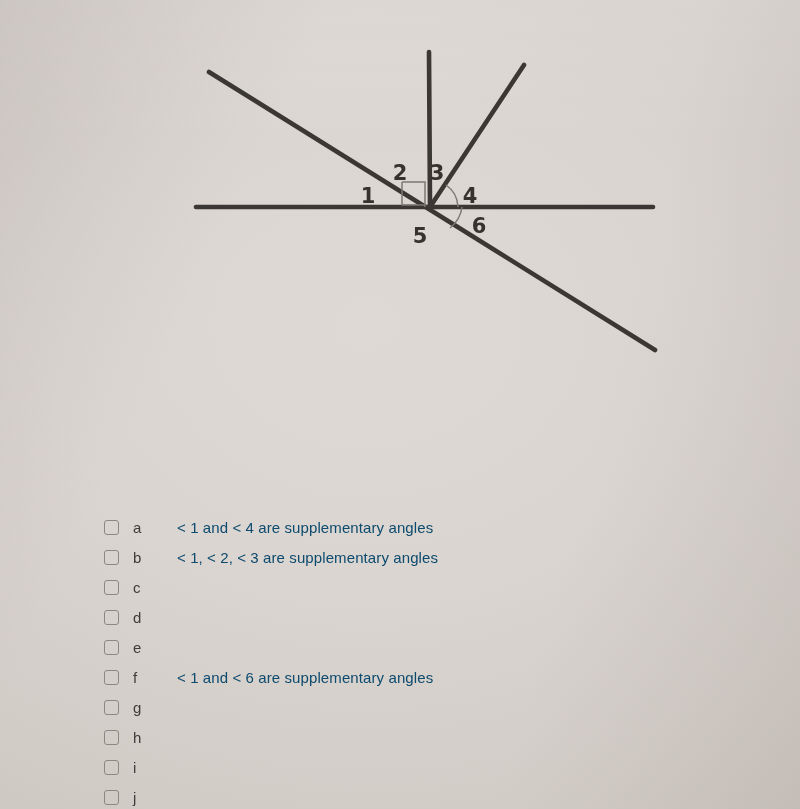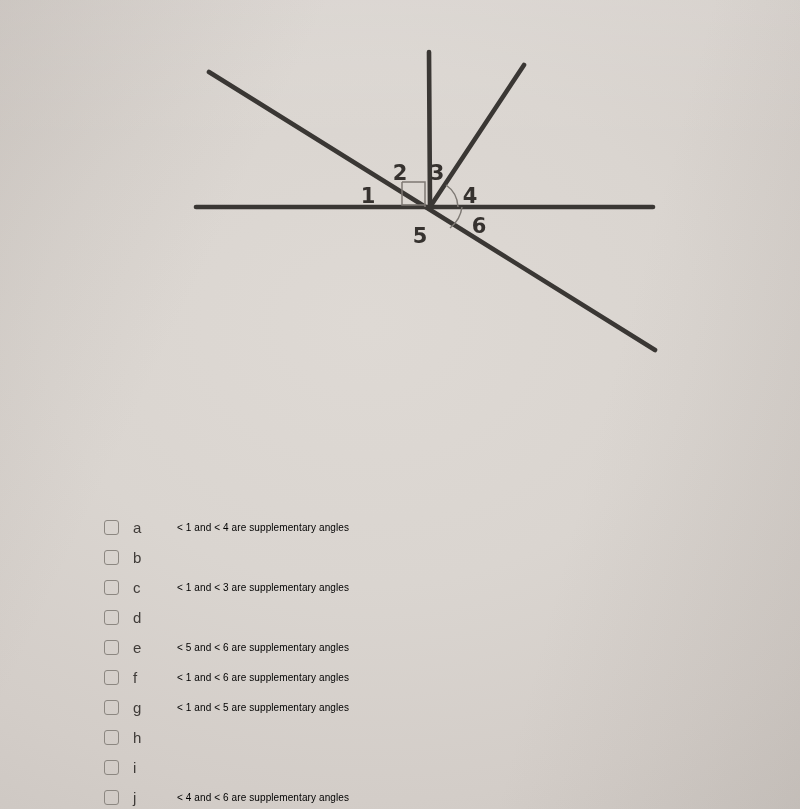--- a/index.html
+++ b/index.html
@@ -77,22 +77,22 @@
     box-sizing: border-box;
   }
   .option-letter {
     width: 44px;
     margin-left: 14px;
     flex: 0 0 auto;
     font-size: 15px;
     color: #3f3b38;
   }
   .option-text {
-    font-size: 10px;
-    color: #000000;
+    font-size: 15px;
+    color: #0c4a6e;
     white-space: nowrap;
     letter-spacing: .1px;
   }
 </style>
 </head>
 <body>
 
 <div id="page"></div>
 
 <div id="diagram-wrap">
@@ -123,51 +123,48 @@
 
 <div id="options">
     <div class="option-row">
       <div class="checkbox"></div>
       <div class="option-letter">a</div>
       <div class="option-text">&lt; 1 and &lt; 4 are supplementary angles</div>
     </div>
     <div class="option-row">
       <div class="checkbox"></div>
       <div class="option-letter">b</div>
+      <div class="option-text">&lt; 1, &lt; 2, &lt; 3 are supplementary angles</div>
     </div>
     <div class="option-row">
       <div class="checkbox"></div>
       <div class="option-letter">c</div>
-      <div class="option-text">&lt; 1 and &lt; 3 are supplementary angles</div>
     </div>
     <div class="option-row">
       <div class="checkbox"></div>
       <div class="option-letter">d</div>
     </div>
     <div class="option-row">
       <div class="checkbox"></div>
       <div class="option-letter">e</div>
-      <div class="option-text">&lt; 5 and &lt; 6 are supplementary angles</div>
     </div>
     <div class="option-row">
       <div class="checkbox"></div>
       <div class="option-letter">f</div>
       <div class="option-text">&lt; 1 and &lt; 6 are supplementary angles</div>
     </div>
     <div class="option-row">
       <div class="checkbox"></div>
       <div class="option-letter">g</div>
-      <div class="option-text">&lt; 1 and &lt; 5 are supplementary angles</div>
     </div>
     <div class="option-row">
       <div class="checkbox"></div>
       <div class="option-letter">h</div>
     </div>
     <div class="option-row">
       <div class="checkbox"></div>
       <div class="option-letter">i</div>
     </div>
     <div class="option-row">
       <div class="checkbox"></div>
       <div class="option-letter">j</div>
-      <div class="option-text">&lt; 4 and &lt; 6 are supplementary angles</div>
     </div>
   </div>
 
 </body></html>

